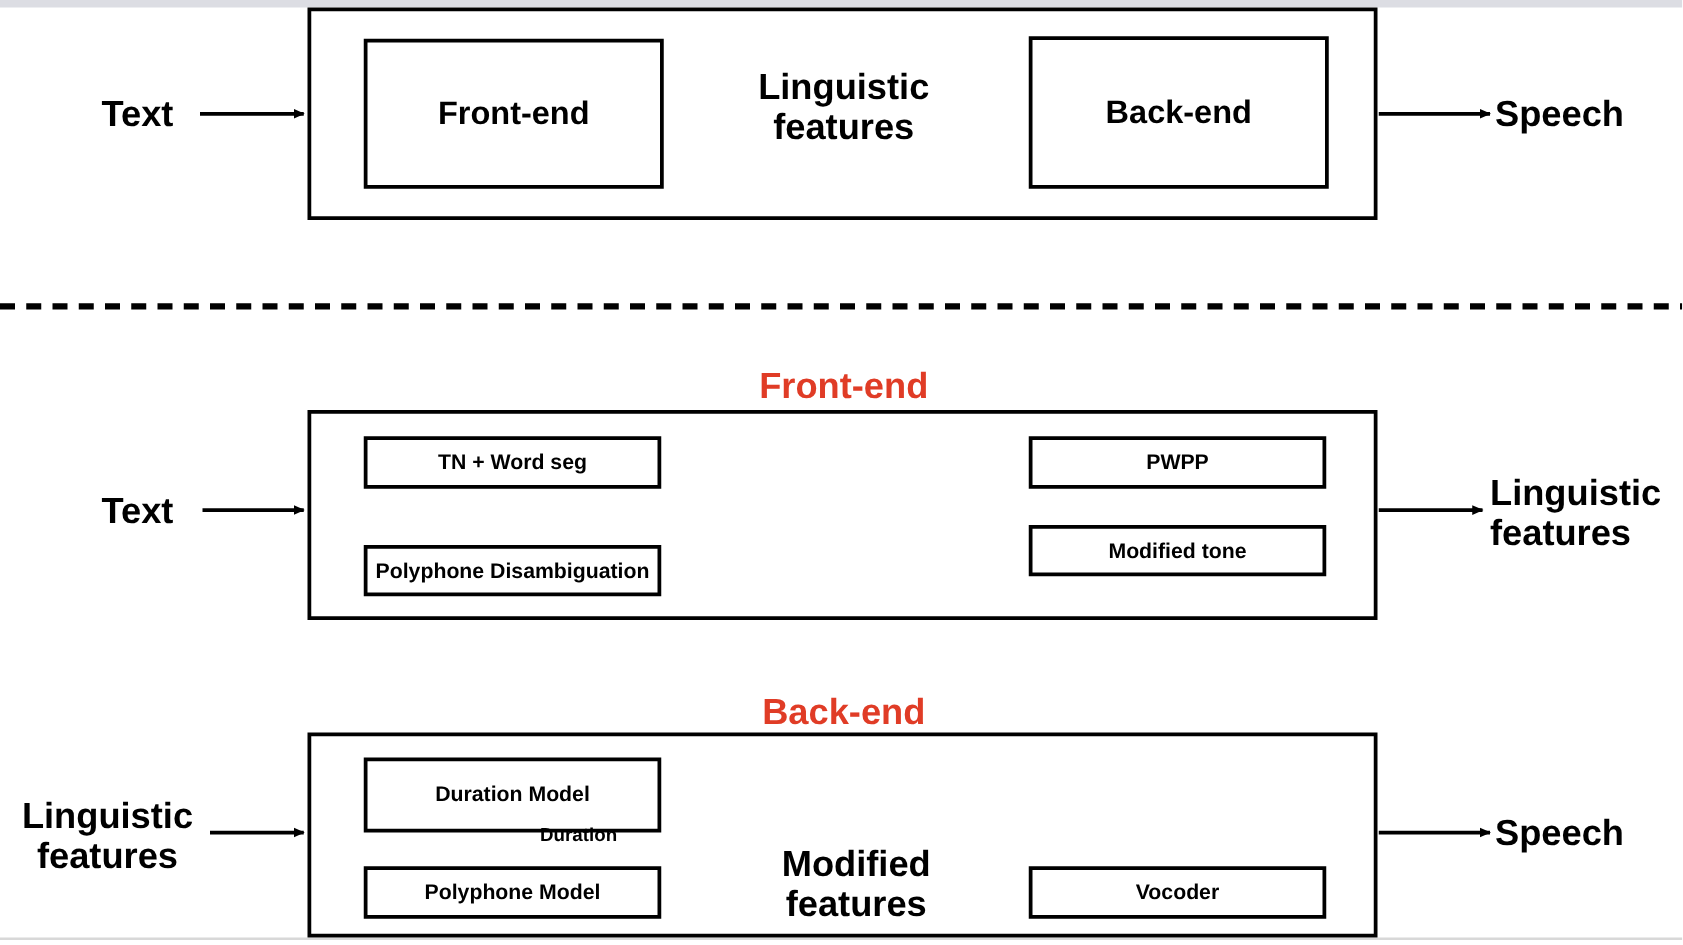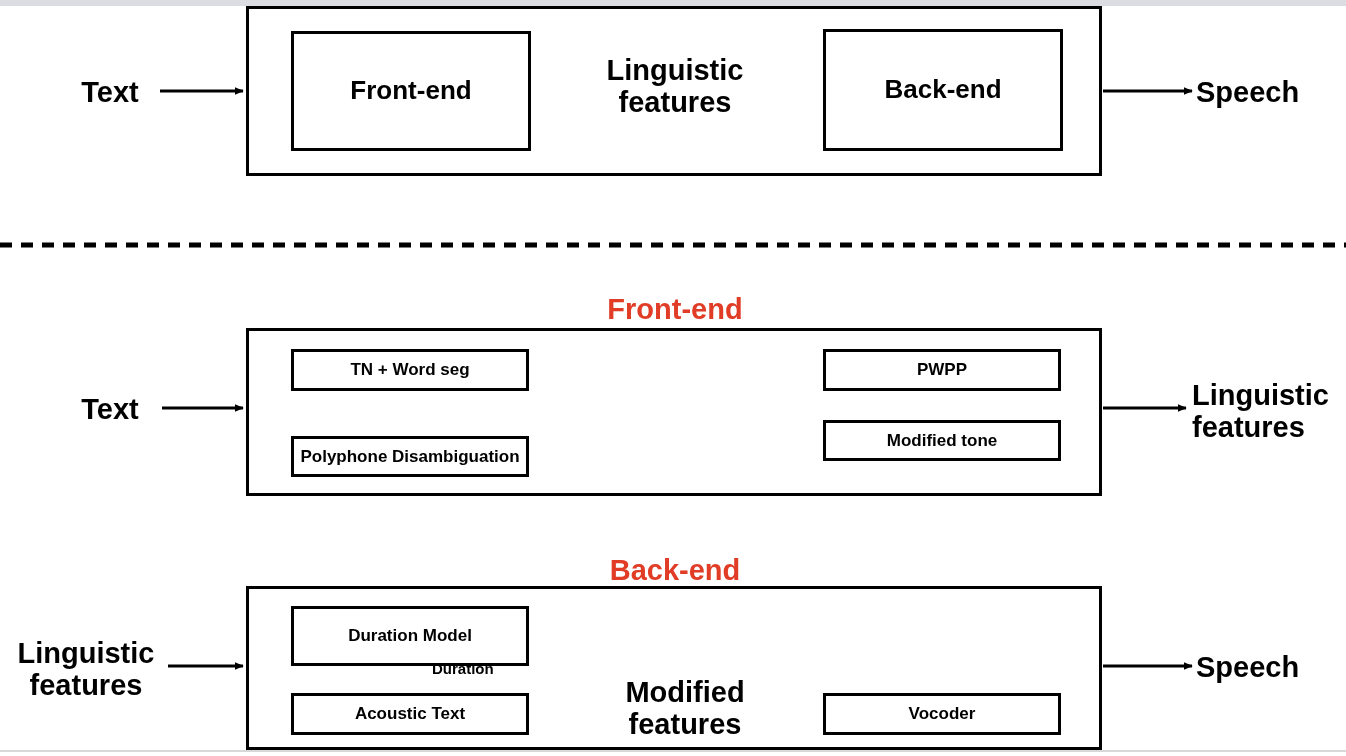--- a/index.html
+++ b/index.html
@@ -163,21 +163,21 @@
 
   <div class="section-title t-big" style="left:575px; top:554px; width:200px; color:#E03C26;">Back-end</div>
 
   <div class="outer-box" style="left:246px; top:586px; width:856px; height:164px;"></div>
 
   <div class="inner-box t-mid" style="left:291px; top:606px; width:238px; height:60px;text-align:center;">
     <span>Duration Model</span>
   </div>
 
   <div class="inner-box t-mid" style="left:291px; top:693px; width:238px; height:42px;">
-    <span>Acoustic Text</span>
+    <span>Polyphone Model</span>
   </div>
 
   <div class="inner-box t-mid" style="left:823px; top:693px; width:238px; height:42px;">
     <span>Vocoder</span>
   </div>
 
   <div class="label t-tiny left-al" style="left:432px; top:661px; width:110px;">Duration</div>
 
   <div class="label t-big" style="left:600px; top:676px; width:170px;">Modified
 features</div>

